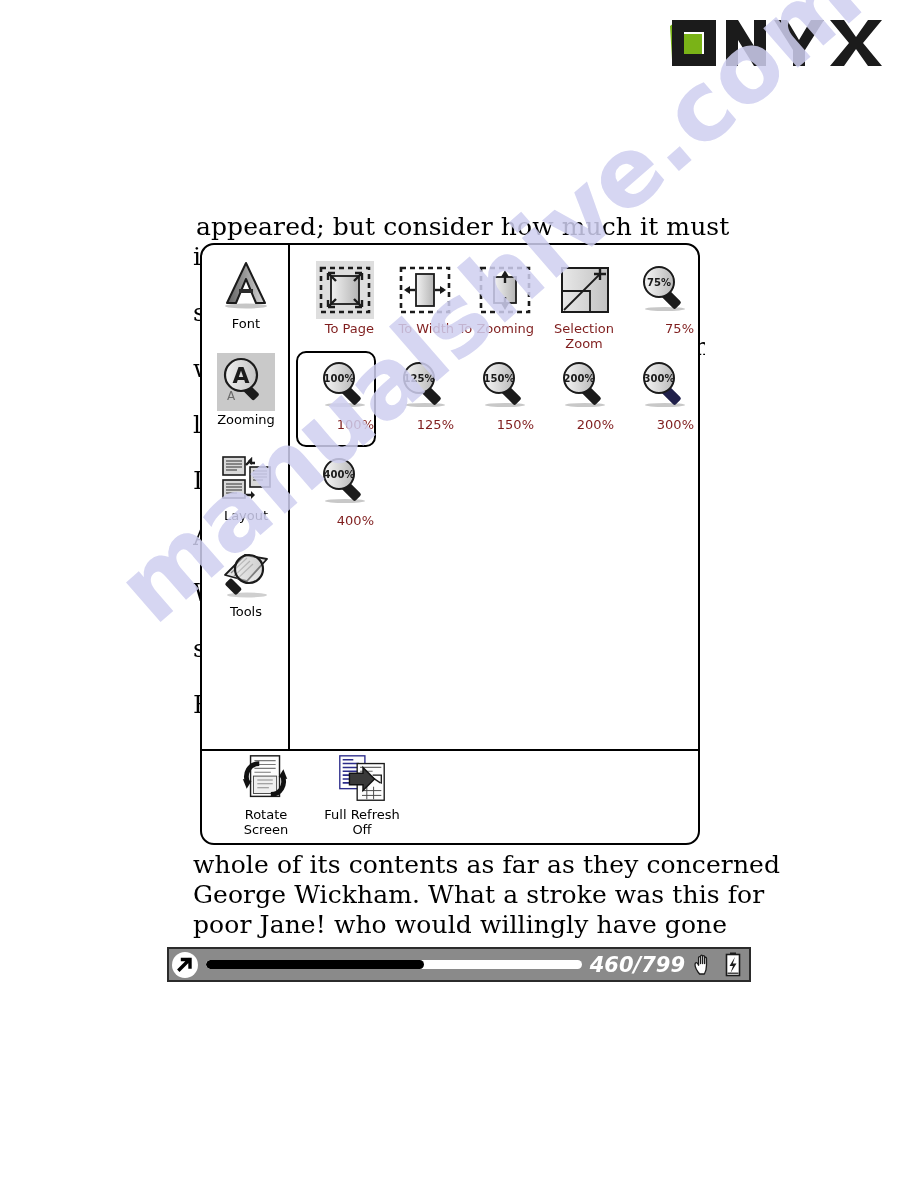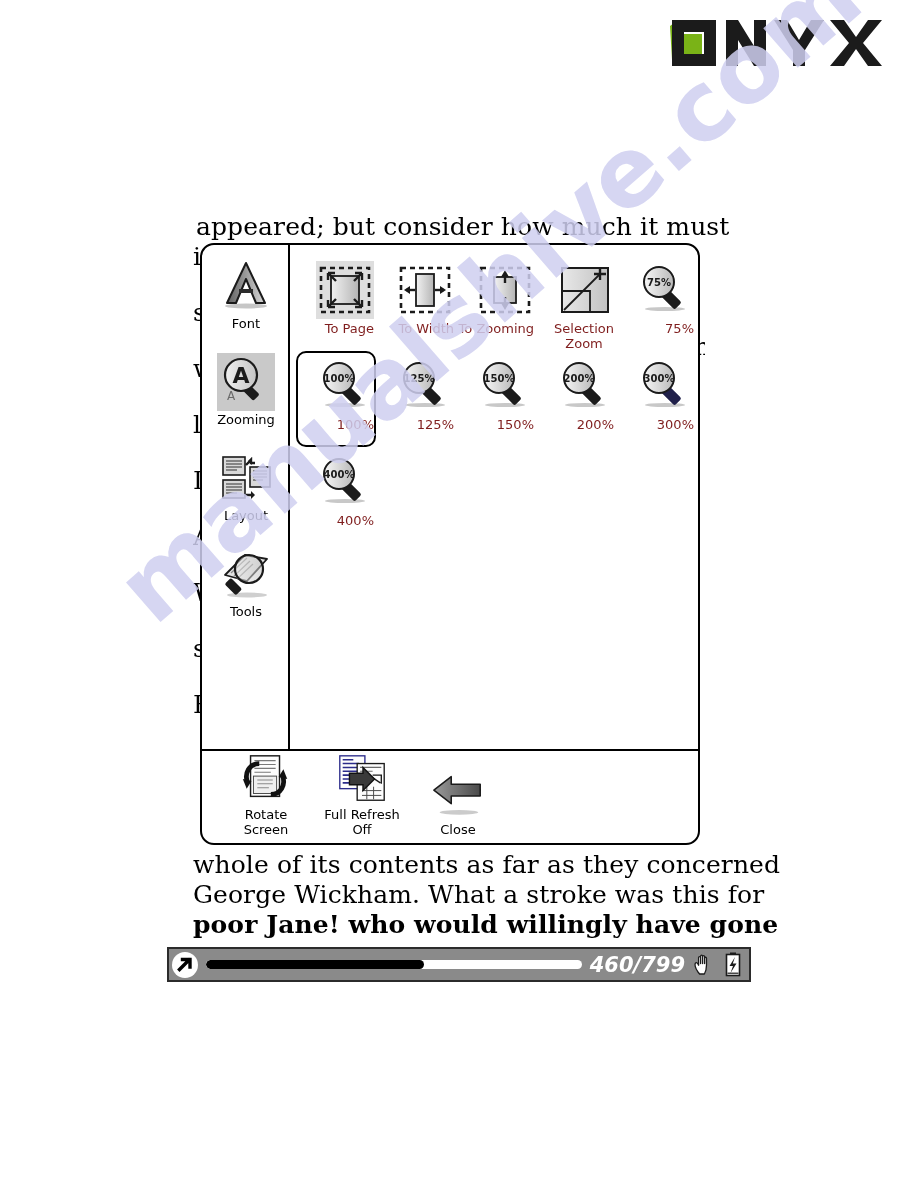--- a/index.html
+++ b/index.html
@@ -29,21 +29,21 @@
     position: absolute;
     font-family: "DejaVu Serif", serif;
     font-size: 25px;
     color: #000;
     letter-spacing: 0.1px;
     white-space: nowrap;
   }
   #line-top      { left: 196px; top: 212px; }
   #line-bot-1    { left: 193px; top: 850px; }
   #line-bot-2    { left: 193px; top: 880px; }
-  #line-bot-3    { left: 193px; top: 910px; font-weight: bold; }
+  #line-bot-3    { left: 193px; top: 910px; }
 
   
   .sliver-col {
     position: absolute;
     width: 14px;
     overflow: hidden;
     font-family: "DejaVu Serif", serif;
     font-size: 25px;
     color: #000;
     white-space: nowrap;
@@ -587,35 +587,20 @@
             <path d="M9 6 H20 M9 10 H26 M9 14 H24 M9 18 H27 M9 22 H22 M9 26 H25 M9 30 H20" stroke="#2b2b8a" stroke-width="1.6"></path>
             <rect x="24" y="10" width="28" height="38" fill="#fdfdfd" stroke="#1b1b1b" stroke-width="1.4"></rect>
             <path d="M27 14 H49 M27 18 H40" stroke="#6a6a6a" stroke-width="1.2"></path>
             <path d="M29 38 L49 38 M29 43 L49 43 M34 34 V47 M41 34 V47" stroke="#4a4a4a" stroke-width="1"></path>
             <path d="M36 22 L48 30 M40 22 H49 V31" stroke="#1b1b1b" stroke-width="1.4" fill="none"></path>
             <path d="M16 20 L30 20 L30 14 L42 26 L30 38 L30 32 L16 32 Z" fill="#3a3a3a" stroke="#111" stroke-width="1.4"></path>
           </svg>
         </div>
         <div class="tool-label">Full Refresh<br>Off</div>
       </div>
-      <div class="tool-item">
-        <div class="tool-icon-wrap">
-          <svg viewBox="0 0 58 52" width="100%" height="100%">
-            <defs>
-              <linearGradient id="bg" x1="0" y1="0" x2="1" y2="0">
-                <stop offset="0%" stop-color="#9a9a9a"></stop>
-                <stop offset="100%" stop-color="#4a4a4a"></stop>
-              </linearGradient>
-            </defs>
-            <ellipse cx="30" cy="45" rx="20" ry="2.5" fill="#a0a0a0" opacity=".55"></ellipse>
-            <path d="M4 22 L22 8 L22 16 L52 16 L52 28 L22 28 L22 36 Z" fill="url(#bg)" stroke="#1b1b1b" stroke-width="1.6" stroke-linejoin="round"></path>
-          </svg>
-        </div>
-        <div class="tool-label">Close</div>
-      </div>
     </div>
 </div>
 
 <div id="status-bar">
   <svg id="status-arrow" viewBox="0 0 30 30">
     <circle cx="15" cy="15" r="13" fill="#ffffff"></circle>
     <path d="M9.5 19.5 L19 10 M12.5 9.5 H20 V17" stroke="#000" stroke-width="3.4" fill="none" stroke-linecap="square"></path>
   </svg>
 
   <div id="progress-track">

